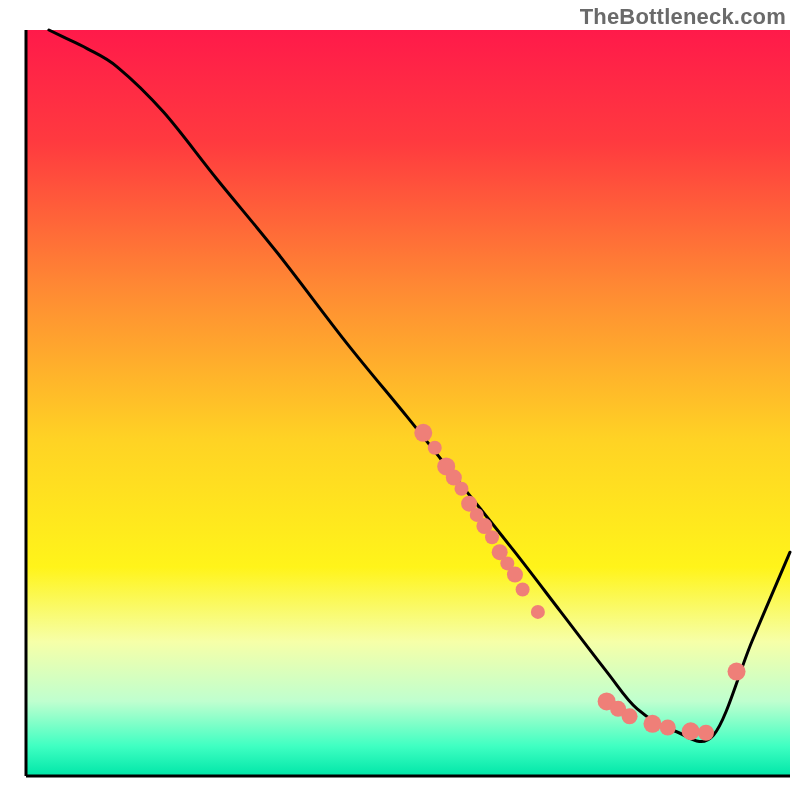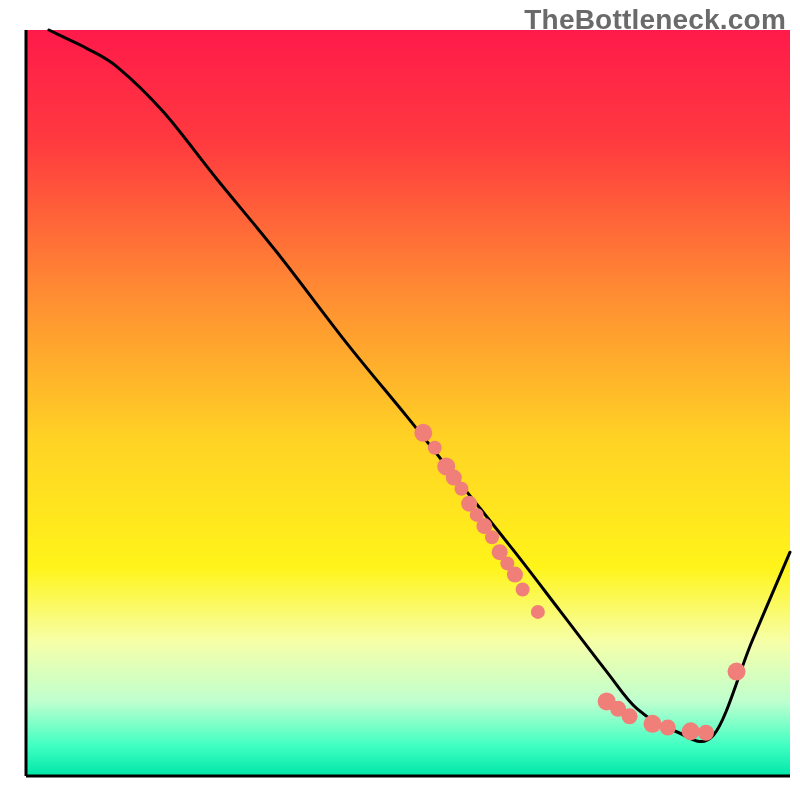--- a/index.html
+++ b/index.html
@@ -13,21 +13,21 @@
   .chart-wrap {
     position: relative;
     width: 800px;
     height: 800px;
   }
   .watermark {
     position: absolute;
     top: 4px;
     right: 14px;
     font-family: Arial, Helvetica, sans-serif;
-    font-size: 28px;
+    font-size: 22px;
     font-weight: bold;
     color: #6a6a6a;
     letter-spacing: 0.2px;
     user-select: none;
   }
   svg {
     display: block;
   }
 </style>
 </head>

